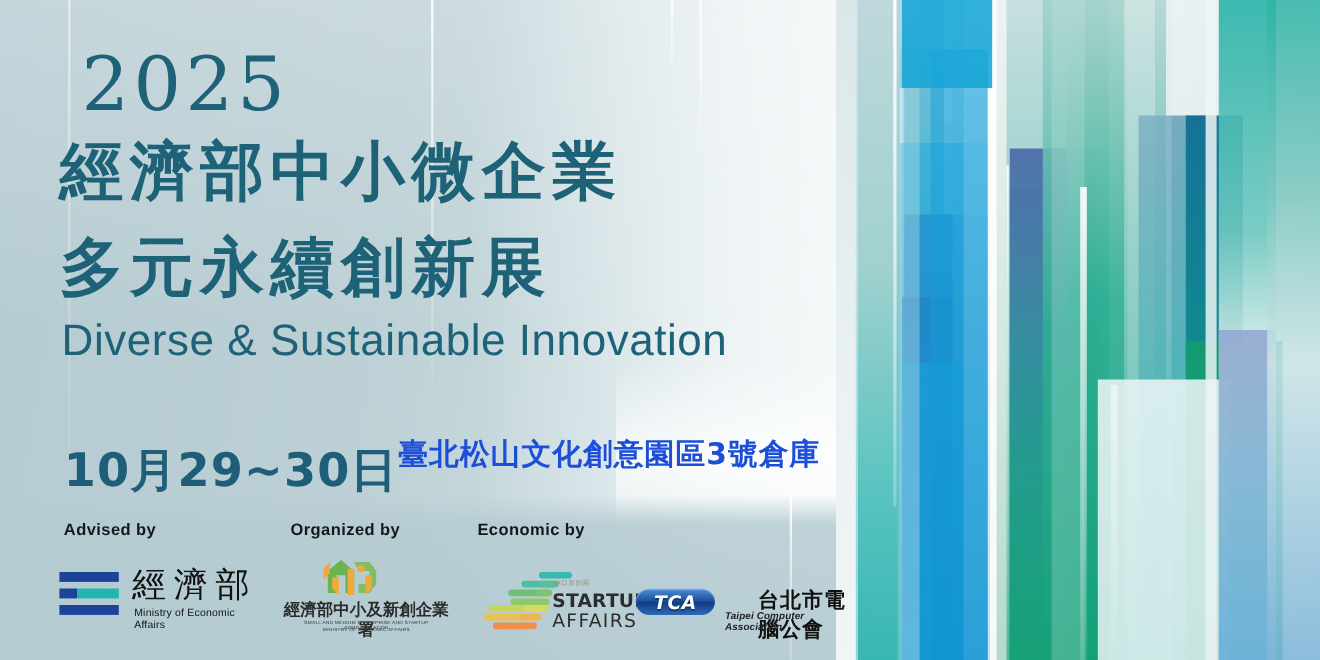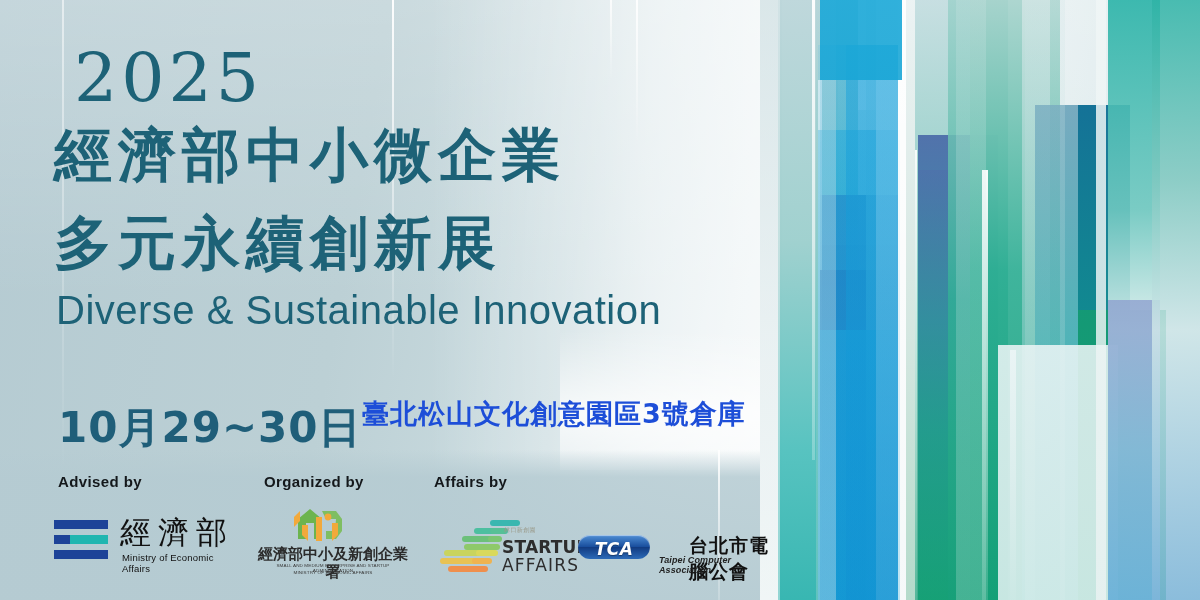--- a/index.html
+++ b/index.html
@@ -211,21 +211,21 @@
     <div class="year">2025</div>
     <div class="title-cn l1">經濟部中小微企業</div>
     <div class="title-cn l2">多元永續創新展</div>
     <div class="subtitle">Diverse &amp; Sustainable Innovation</div>
 
     <div class="date">10月29~30日</div>
     <div class="venue">臺北松山文化創意園區3號倉庫</div>
 
     <div class="credit-label cl1">Advised by</div>
     <div class="credit-label cl2">Organized by</div>
-    <div class="credit-label cl3">Affairs by</div>
+    <div class="credit-label cl3">Economic by</div>
 
     <div id="moea">
       <div class="bars">
         <div class="bar top"></div>
         <div class="bar sq"></div>
         <div class="bar tl"></div>
         <div class="bar bot"></div>
       </div>
       <div class="cn">經濟部</div>
       <div class="en">Ministry of Economic Affairs</div>

